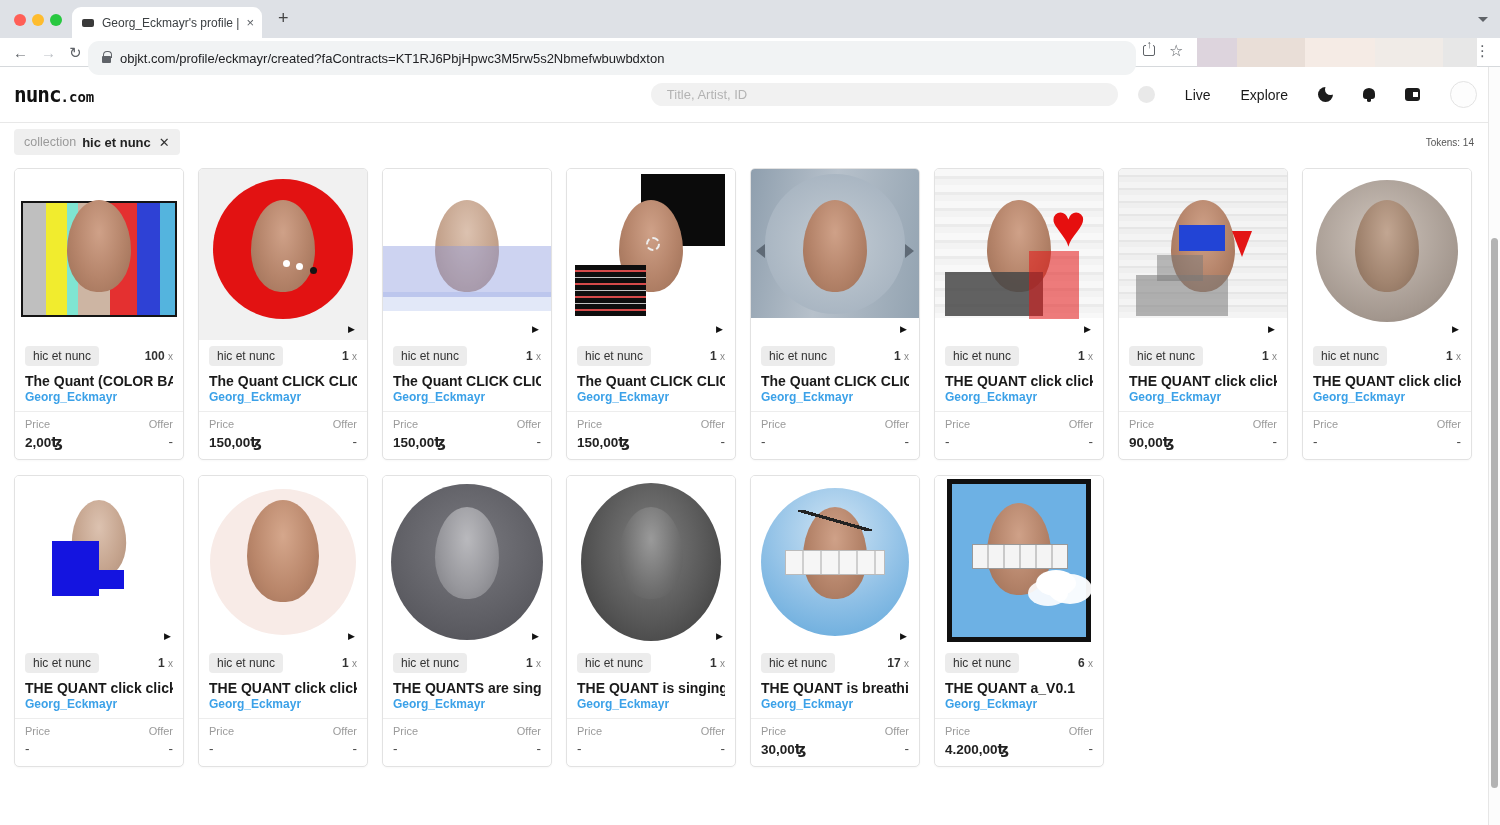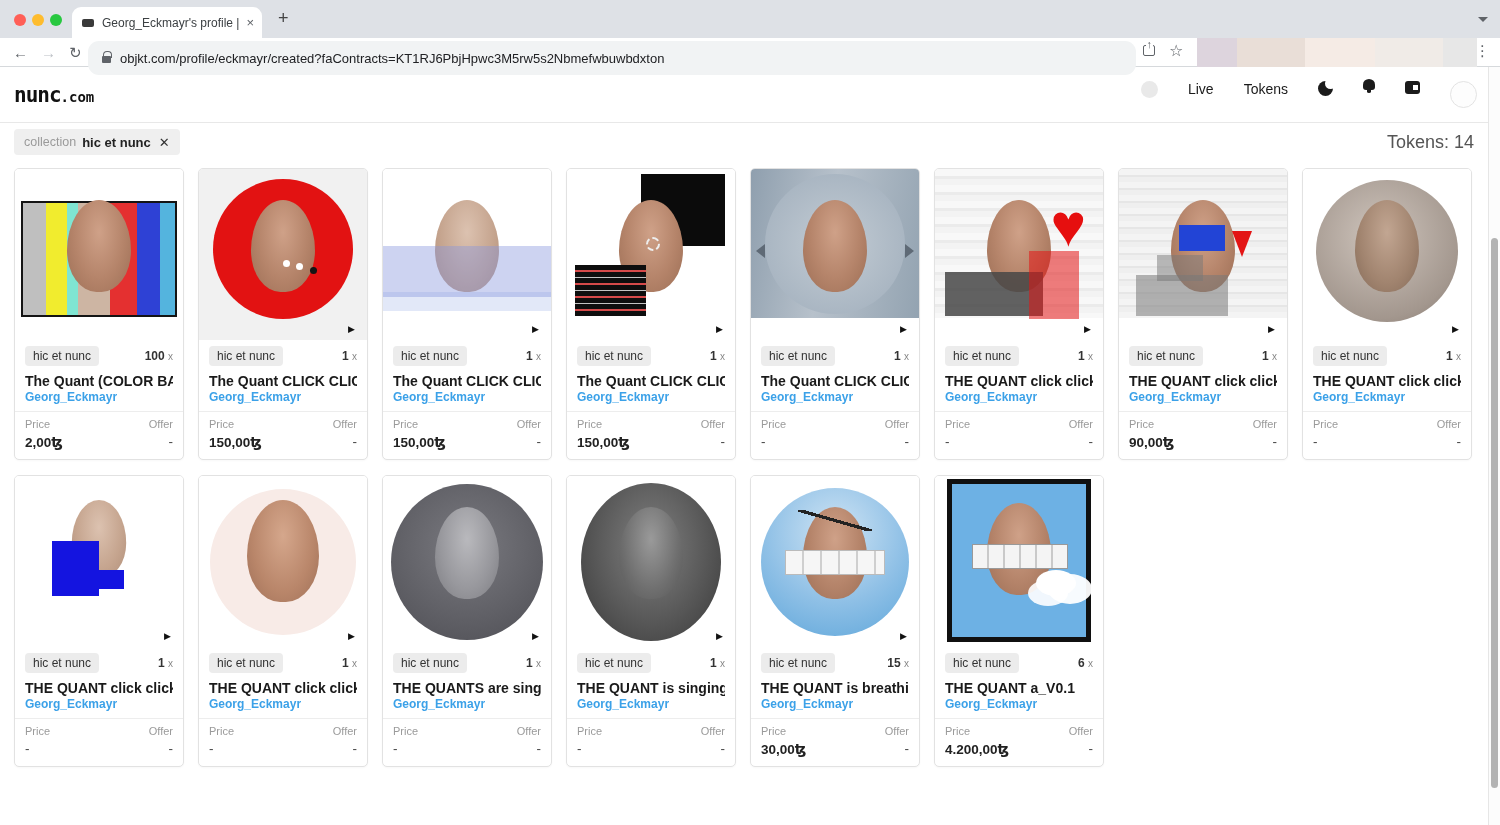--- a/index.html
+++ b/index.html
@@ -37,38 +37,38 @@
   .kebab { position:absolute; right:10px; top:4px; font-size:15px; color:#5f6368; letter-spacing:0; }
 
   
   .site-header { height:56px; border-bottom:1px solid #e8e8e8; display:flex; align-items:center; padding:0 23px 0 14px; background:#fff; }
   .logo { font-family:"DejaVu Sans Mono",monospace; font-weight:700; font-size:21px; color:#111; letter-spacing:-1px; }
   .logo small { font-size:14px; font-weight:700; letter-spacing:0; }
   .hspacer { flex:1 1 auto; }
   .searchbar { width:467px; height:23px; background:#f1f1f1; border-radius:12px; border:none; outline:none;
                font-size:13px; color:#444; padding:0 16px; margin-right:20px; }
   .searchbar::placeholder { color:#b3b3b3; }
-  .hdr-right { display:flex; align-items:flex-start; gap:30px; }
+  .hdr-right { display:flex; align-items:center; gap:30px; }
   .gray-dot { width:17px; height:17px; border-radius:50%; background:#e9e9e9; }
   .nav-link { font-size:14px; color:#1a1a1a; }
   .moon { position:relative; width:15px; height:15px; border-radius:50%; background:#1b1b1b; }
   .moon::after { content:""; position:absolute; width:11px; height:11px; border-radius:50%; background:#fff; top:-3px; right:-3px; }
   .bell { position:relative; width:12px; height:11px; background:#1b1b1b; border-radius:50% 50% 3px 3px; margin-top:-2px; }
   .bell::after { content:""; position:absolute; width:4px; height:3px; background:#1b1b1b; border-radius:0 0 50% 50%; left:4px; bottom:-3px; }
   .wallet { position:relative; width:15px; height:13px; background:#1b1b1b; border-radius:3px; }
   .wallet::after { content:""; position:absolute; width:5px; height:5px; background:#fff; right:2px; top:4px; }
   .avatar { width:27px; height:27px; border-radius:50%; border:1px solid #e3e3e3; background:#fdfdfd; }
 
   
   .filterbar { height:38px; display:flex; align-items:center; justify-content:space-between; padding:0 26px 0 14px; }
   .chip { background:#efefef; border-radius:4px; height:25px; display:flex; align-items:center; padding:13px 10px; gap:6px; }
   .chip-k { font-size:12.5px; color:#9a9a9a; }
   .chip-v { font-size:13px; font-weight:700; color:#222; }
   .chip-x { font-size:13px; font-weight:700; color:#333; margin-left:2px; }
-  .tokens { font-size:18px; color:#555; }
+  .tokens { font-size:10px; color:#555; }
 
   
   .grid { display:flex; flex-wrap:wrap; gap:15px 14px; padding:7px 14px 40px; align-content:flex-start; }
   .card { width:170px; background:#fff; border:1px solid #e2e2e2; border-radius:5px; overflow:hidden;
           box-shadow:0 1px 2px rgba(0,0,0,.03); }
   .thumb { position:relative; height:171px; background:#fff; overflow:hidden; }
   .thumb::before { content:""; position:absolute; left:50%; top:18%; width:64px; height:92px; transform:translateX(-50%);
         border-radius:50% 50% 46% 46% / 55% 55% 45% 45%; z-index:2;
         background:radial-gradient(ellipse at 50% 35%, #cfa188 0%, #b5846a 55%, #9c6e55 100%); }
   .deco { display:none; position:absolute; }
@@ -218,24 +218,25 @@
         <i style="background: rgb(240, 235, 231); width: 68px;"></i>
         <i style="background: rgb(231, 231, 231); width: 34px;"></i>
       </div>
     <span class="kebab">⋮</span>
   </div>
 </div>
 
 <header class="site-header">
   <span class="logo"><span>nunc</span><small>.com</small></span>
   <span class="hspacer"></span>
+  <input class="searchbar" placeholder="Title, Artist, ID" style="">
   <div class="hdr-right">
     <span class="gray-dot"></span>
     <span class="nav-link">Live</span>
-    <span class="nav-link">Tokens</span>
+    <span class="nav-link">Explore</span>
     <span class="moon"></span>
     <span class="bell"></span>
     <span class="wallet"></span>
     <span class="avatar"></span>
   </div>
 </header>
 
 <div class="filterbar">
   <div class="chip">
     <span class="chip-k">collection</span>
@@ -557,21 +558,21 @@
 
   <article class="card">
     <div class="thumb thumb-chart">
       <i class="deco d1"></i>
       <i class="deco d2"></i>
       <span class="play">▶</span>
     </div>
     <div class="meta">
       <div class="badge-row">
         <span class="badge">hic et nunc</span>
-        <span class="eds"><b>15</b> <i>x</i></span>
+        <span class="eds"><b>17</b> <i>x</i></span>
       </div>
       <h3 class="title">THE QUANT is breathing</h3>
       <a class="artist">Georg_Eckmayr</a>
     </div>
     <div class="pricing">
       <div class="pl-row">
         <span>Price</span>
         <span>Offer</span>
       </div>
       <div class="pv-row">

